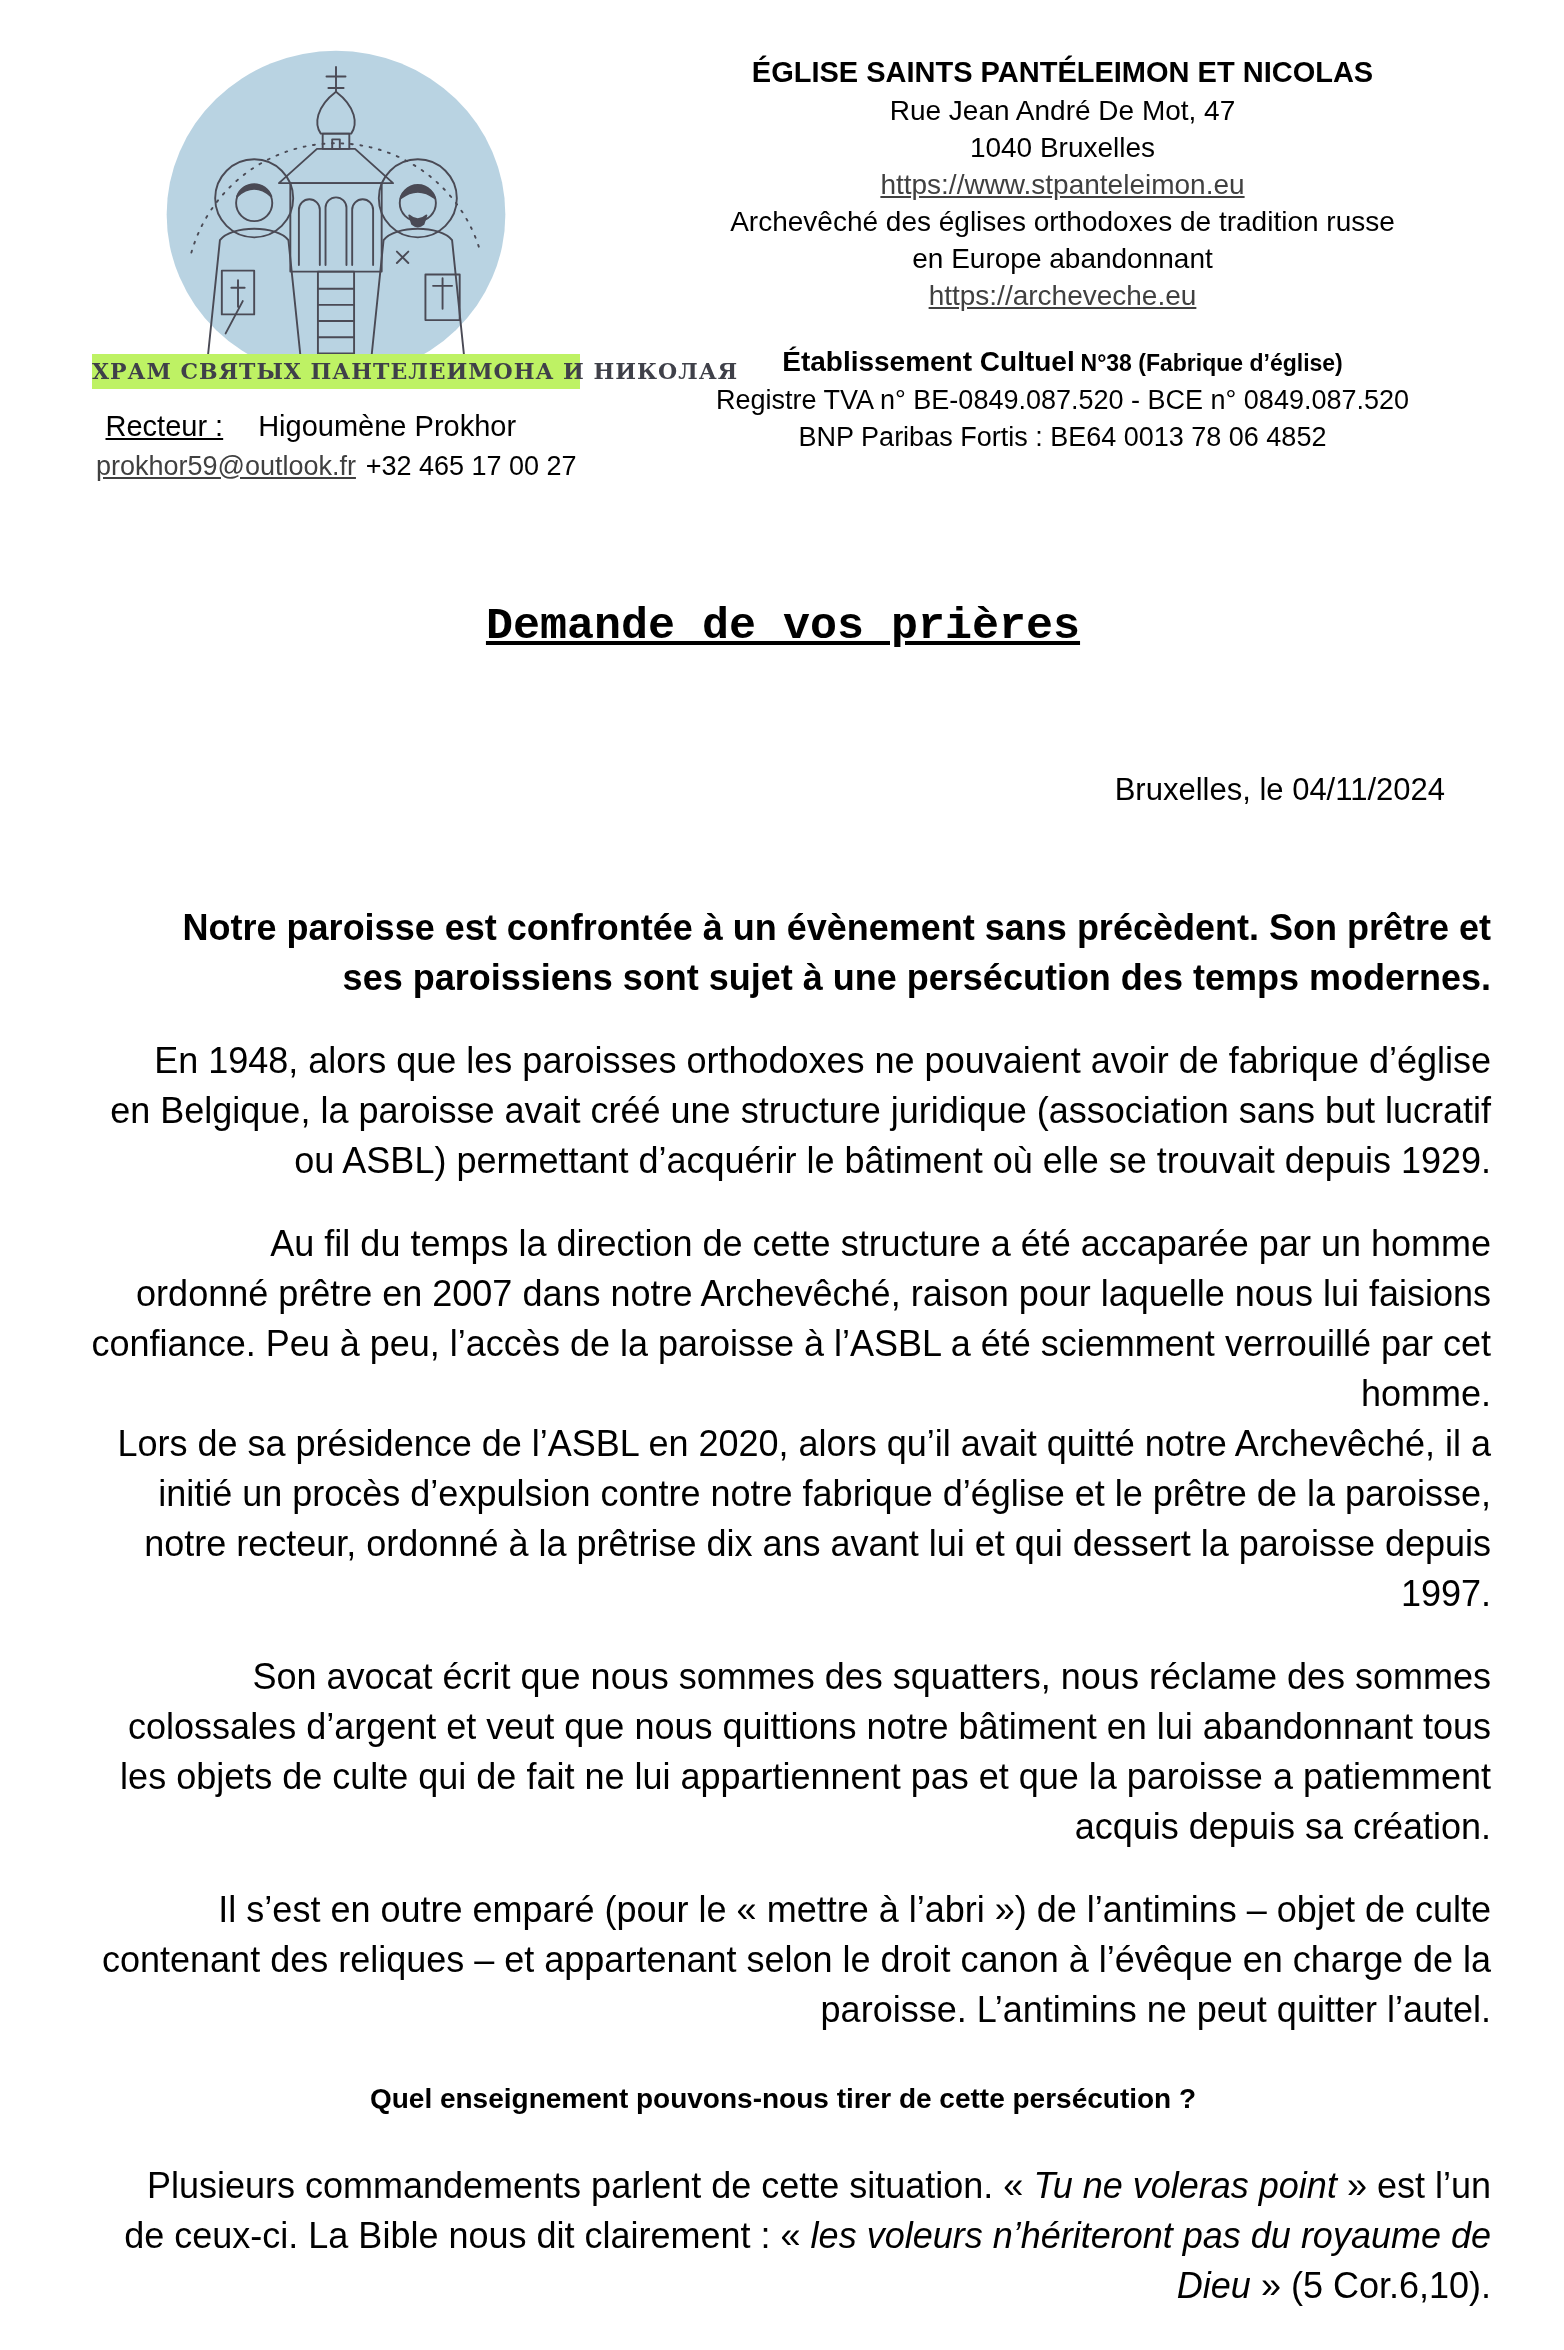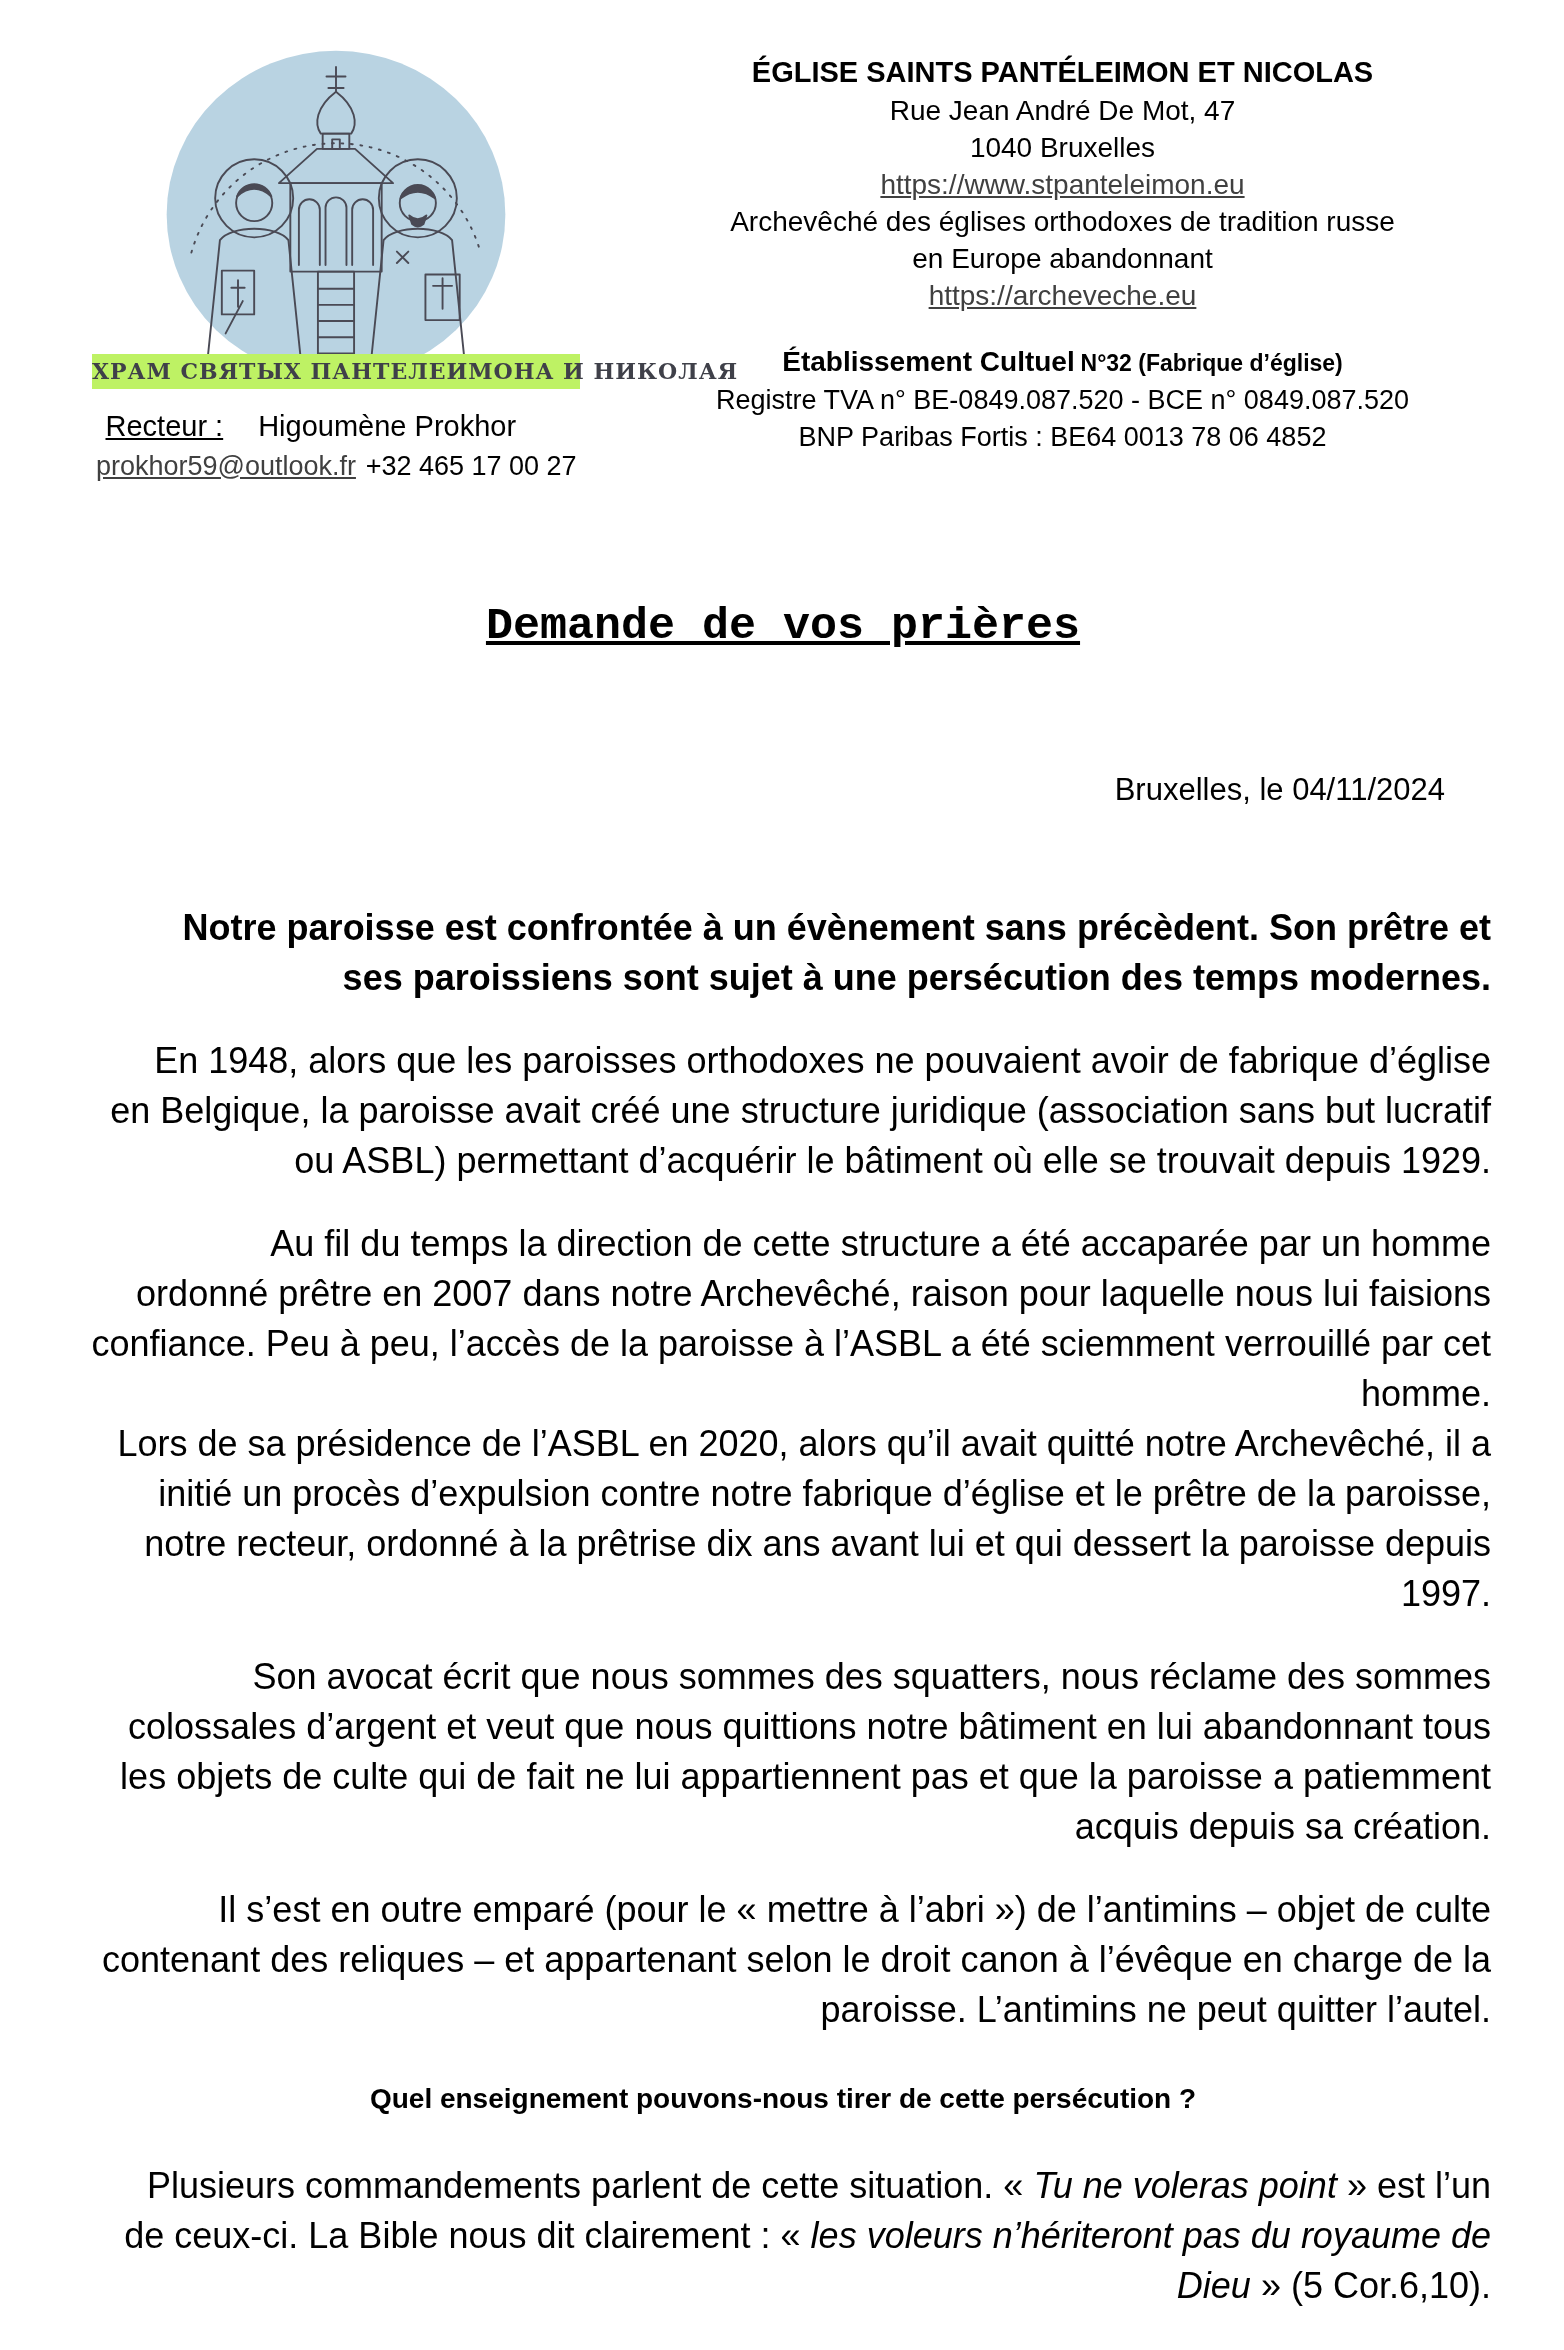--- a/index.html
+++ b/index.html
@@ -183,21 +183,21 @@
 
   <div class="header-right">
     <div class="org-name">ÉGLISE SAINTS PANTÉLEIMON ET NICOLAS</div>
     <div>Rue Jean André De Mot, 47</div>
     <div>1040 Bruxelles</div>
     <div><a class="link">https://www.stpanteleimon.eu</a></div>
     <div>Archevêché des églises orthodoxes de tradition russe</div>
     <div>en Europe abandonnant</div>
     <div><a class="link">https://archeveche.eu</a></div>
     <div class="etab-line">
-      <span class="etab-main">Établissement Cultuel</span><span class="etab-detail">N°32 (Fabrique d’église)</span>
+      <span class="etab-main">Établissement Cultuel</span><span class="etab-detail">N°38 (Fabrique d’église)</span>
     </div>
     <div class="org-small">Registre TVA n° BE-0849.087.520 - BCE n° 0849.087.520</div>
     <div class="org-small">BNP Paribas Fortis : BE64 0013 78 06 4852</div>
   </div>
 
   <div class="main">
     <h1 class="letter-title"><span>Demande de vos prières</span></h1>
 
     <div class="dateline">Bruxelles, le  04/11/2024</div>
 

